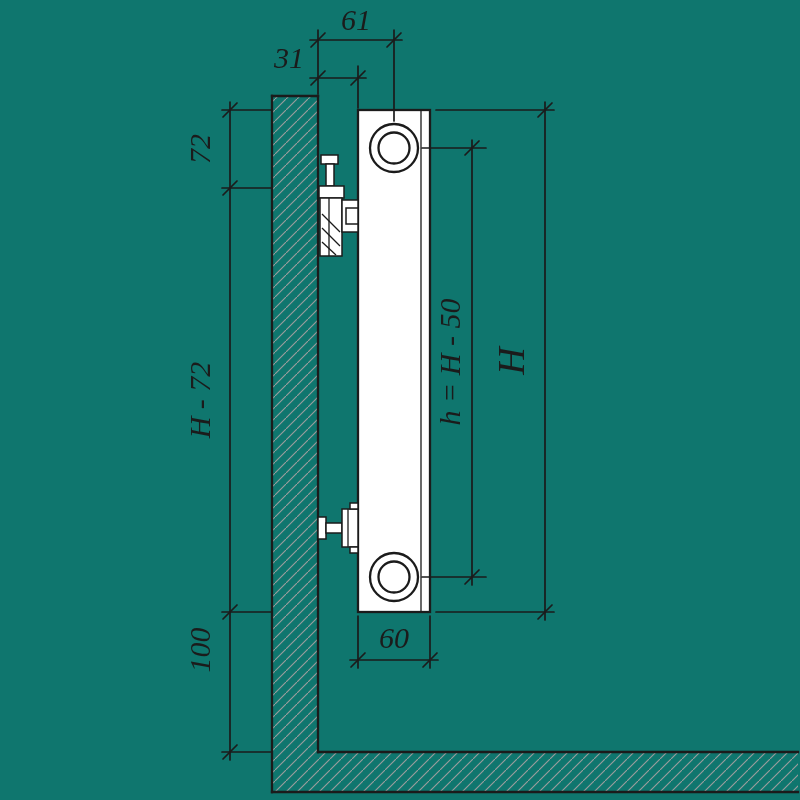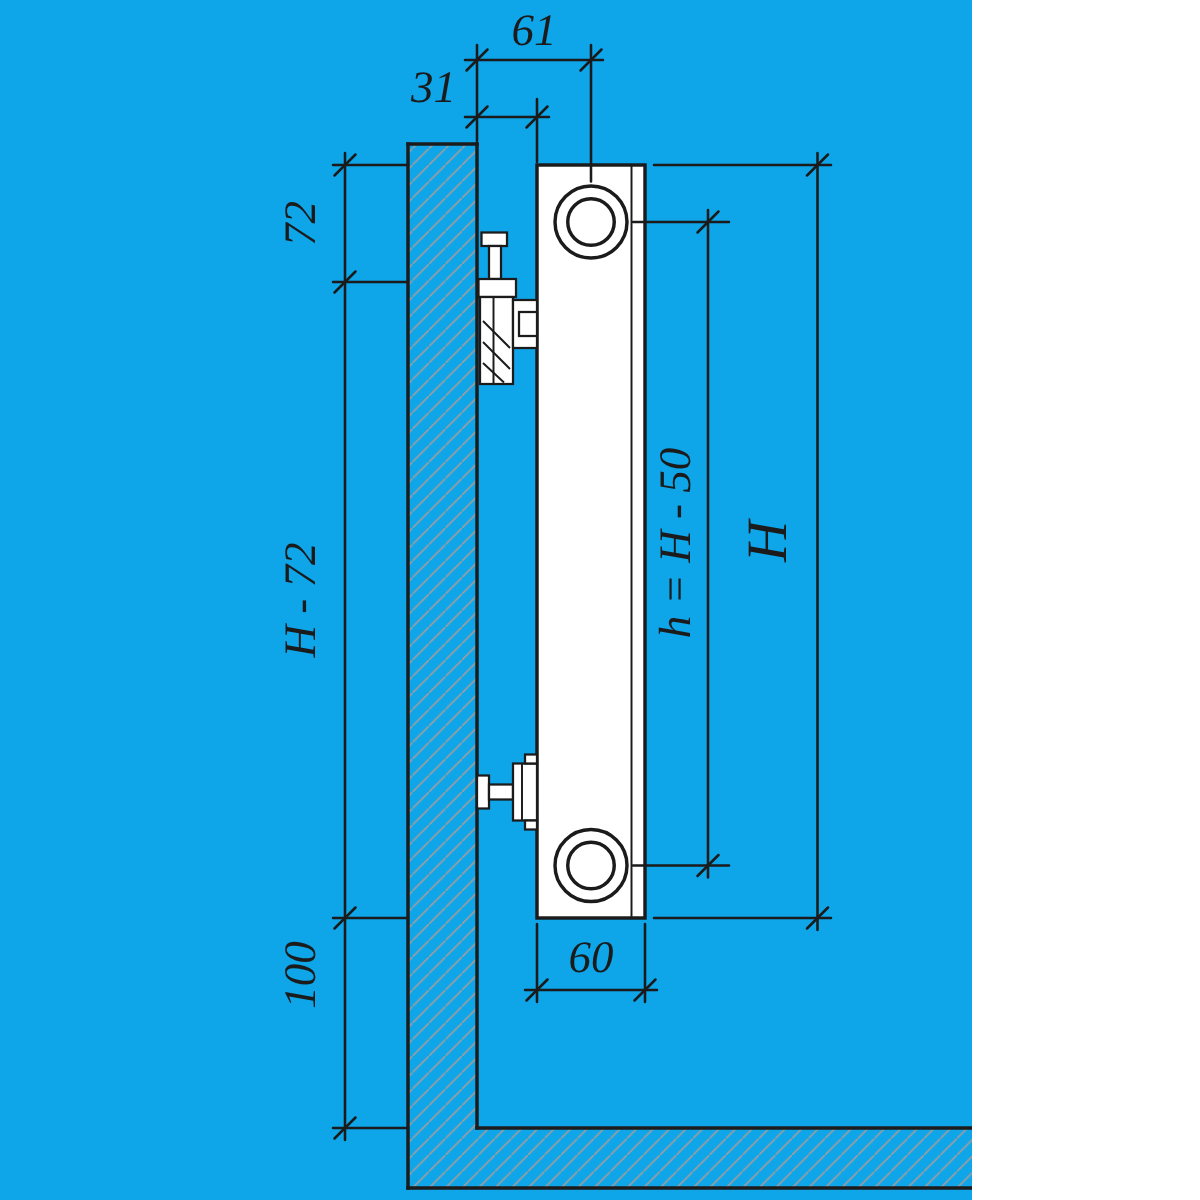--- a/index.html
+++ b/index.html
@@ -1,16 +1,16 @@
 <!DOCTYPE html>
 <html><head>
 <meta charset="utf-8">
 <style>
   html, body { margin: 0; padding: 0; background: #ffffff; }
-  .stage { position: relative; width: 648px; height: 800px; background: #0ea5e9; overflow: hidden; }
+  .stage { position: relative; width: 800px; height: 800px; background: #0f766e; overflow: hidden; }
   text { font-family: "Liberation Serif", "DejaVu Serif", serif; font-style: italic; fill: #1b1b1b; }
   .t30 { font-size: 30px; }
   .t38 { font-size: 38px; }
   .outline  { stroke: #1b1b1b; stroke-width: 2.3; fill: none; stroke-linecap: square; }
   .fillw    { fill: #ffffff; }
   .dim      { stroke: #1b1b1b; stroke-width: 1.7; fill: none; stroke-linecap: round; }
   .detail   { stroke: #1b1b1b; stroke-width: 1.5; fill: #ffffff; }
   .detline  { stroke: #1b1b1b; stroke-width: 1.3; fill: none; }
   .hatchline{ stroke: #9d9d9d; stroke-width: 1.1; }
 </style>

